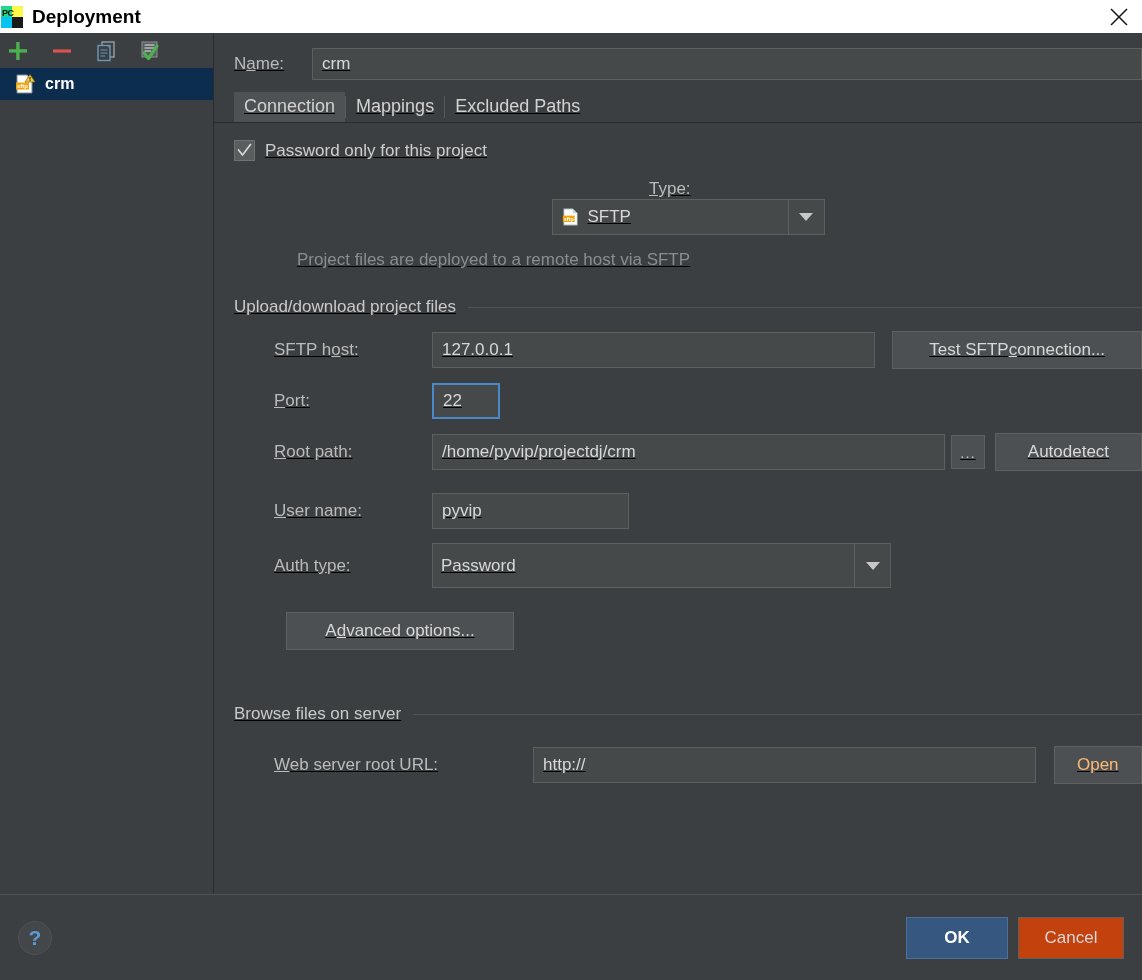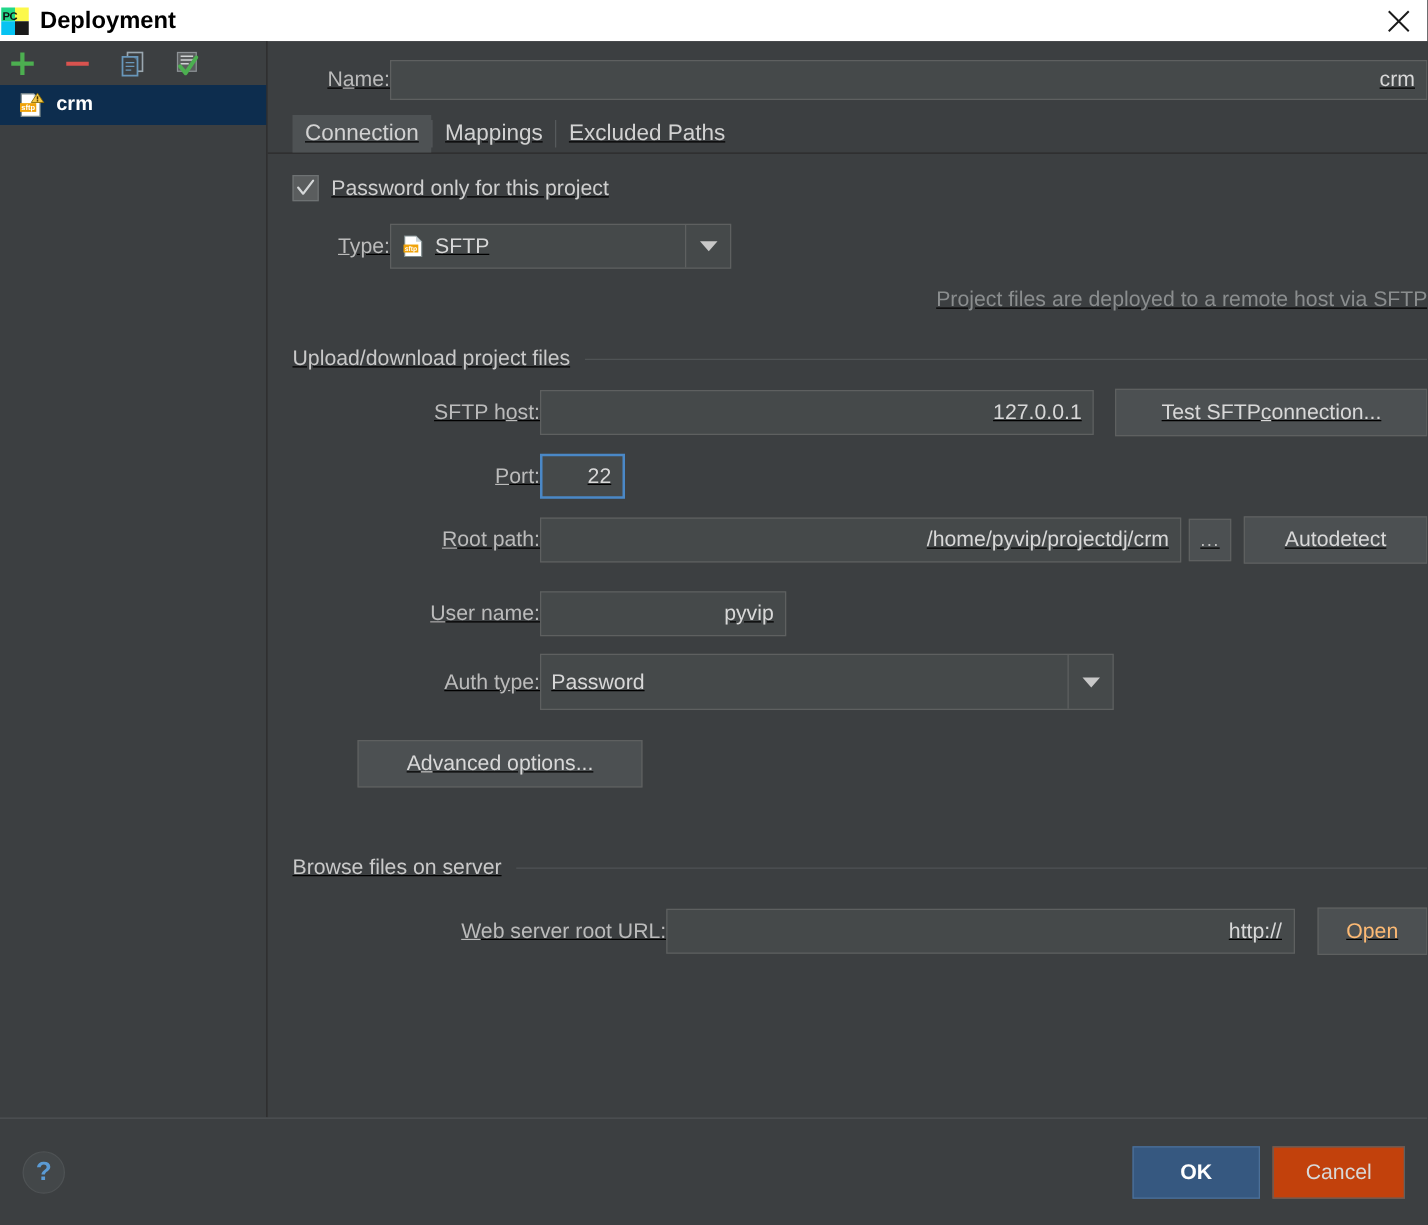--- a/index.html
+++ b/index.html
@@ -2,21 +2,21 @@
 <html><head>
 <meta charset="utf-8">
 <style>
   * { box-sizing: border-box; margin: 0; padding: 0; }
   html, body {
     width: 1142px; height: 980px;
     font-family: "Liberation Sans", sans-serif;
     background: #3c3f41;
     overflow: hidden;
   }
-  .window { position: relative; width: 1142px; height: 980px; text-align: right; }
+  .window { position: relative; width: 1142px; height: 980px; }
 
   
   .titlebar {
     height: 33px; background: #ffffff;
     display: flex; align-items: center;
     position: relative;
   }
   .app-icon { width: 22px; height: 22px; margin-left: 1px; position: relative; flex: 0 0 auto; }
   .app-icon .q1, .app-icon .q2, .app-icon .q3, .app-icon .q4 { position: absolute; width: 11px; height: 11px; }
   .app-icon .q1 { left:0; top:0; background:#21d789; }
@@ -92,21 +92,21 @@
   .content { padding: 0 0 0 20px; position: relative; }
 
   .chk-row { display: flex; align-items: center; gap: 10px; margin-top: 17px; }
   .checkbox {
     width: 21px; height: 21px; background: #5a5d5e; border: 1px solid #6e7273;
     position: relative; flex: 0 0 auto;
   }
   .checkbox svg { position: absolute; left: 2px; top: 2px; }
   .chk-label { font-size: 17px; color: #cfcfcf; }
 
-  .type-row { display: flex; align-items: center; margin-top: 18px; }
+  .type-row { display: flex; align-items: center; margin-top: 18px; flex-direction: column; }
   .type-label { font-size: 17px; color: #bbbbbb; width: 78px; }
   .combo {
     width: 273px; height: 36px; background: #45494a; border: 1px solid #5e6060;
     display: flex; align-items: center; position: relative;
   }
   .combo-val { display: flex; align-items: center; gap: 7px; padding-left: 8px; font-size: 17px; color: #d8d8d8; }
   .combo-arrow {
     position: absolute; right: 0; top: 0; bottom: 0; width: 36px;
     border-left: 1px solid #5e6060; display: flex; align-items: center; justify-content: center;
   }

